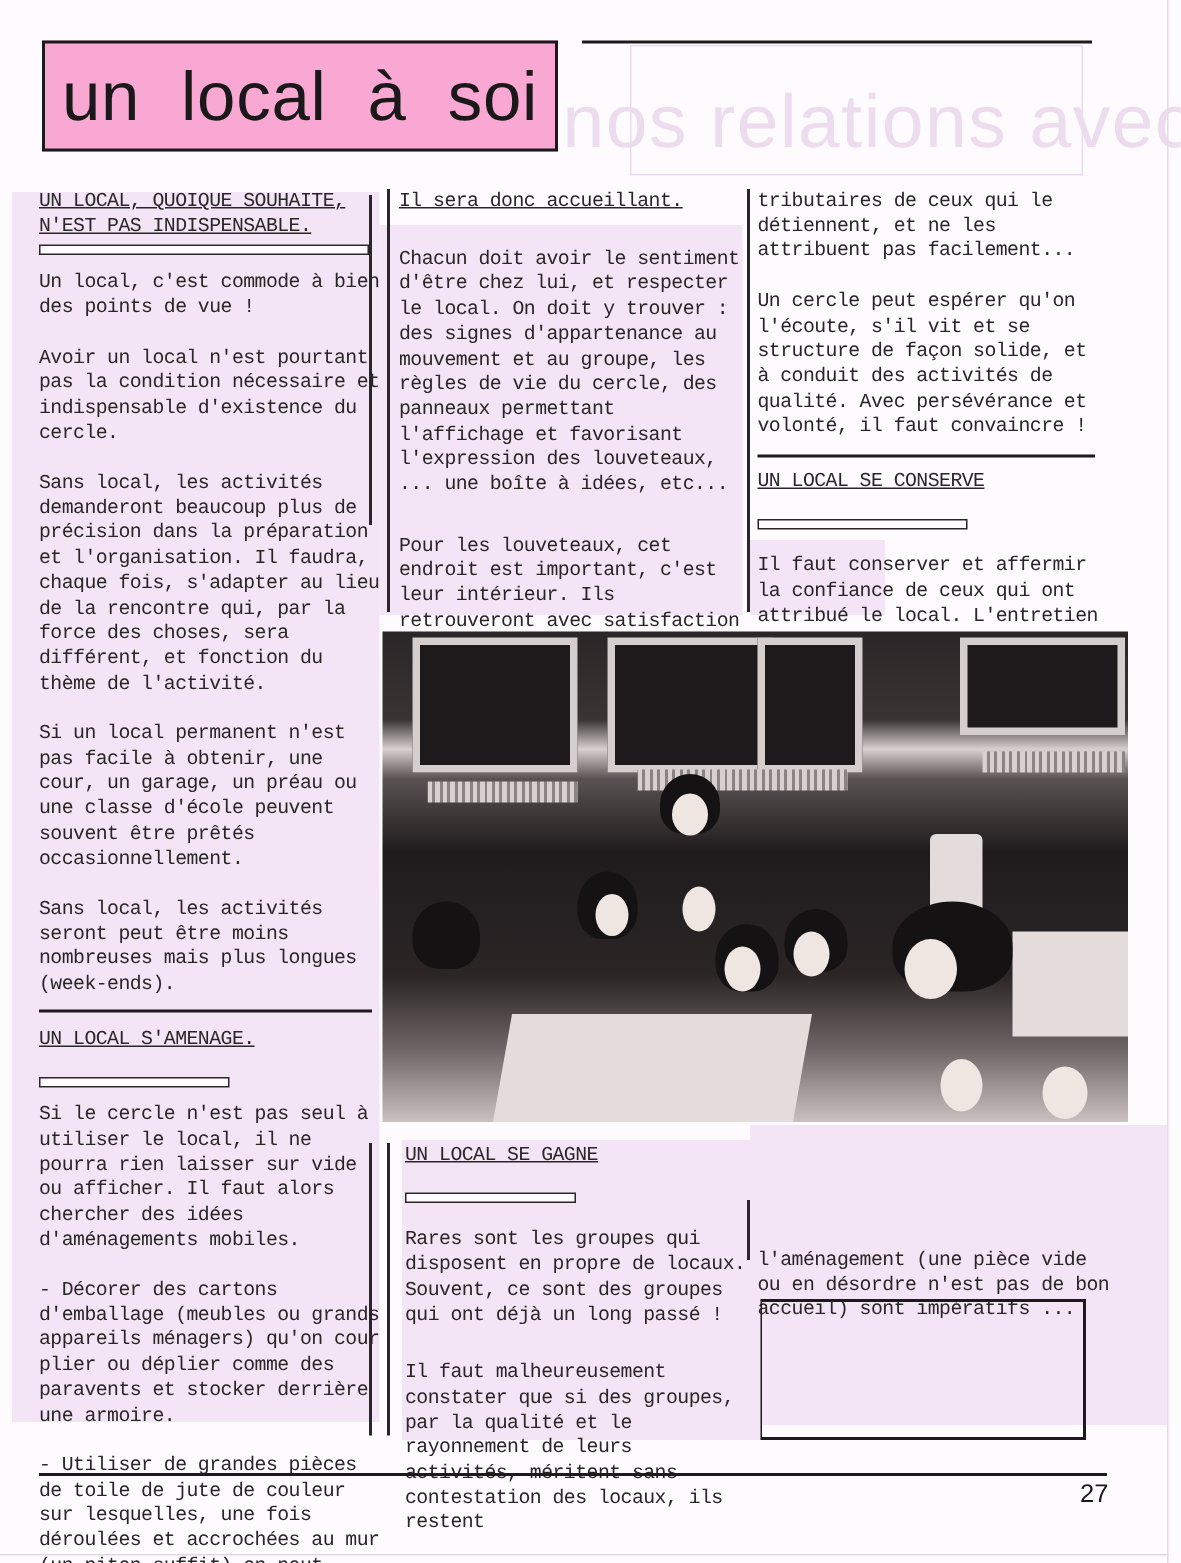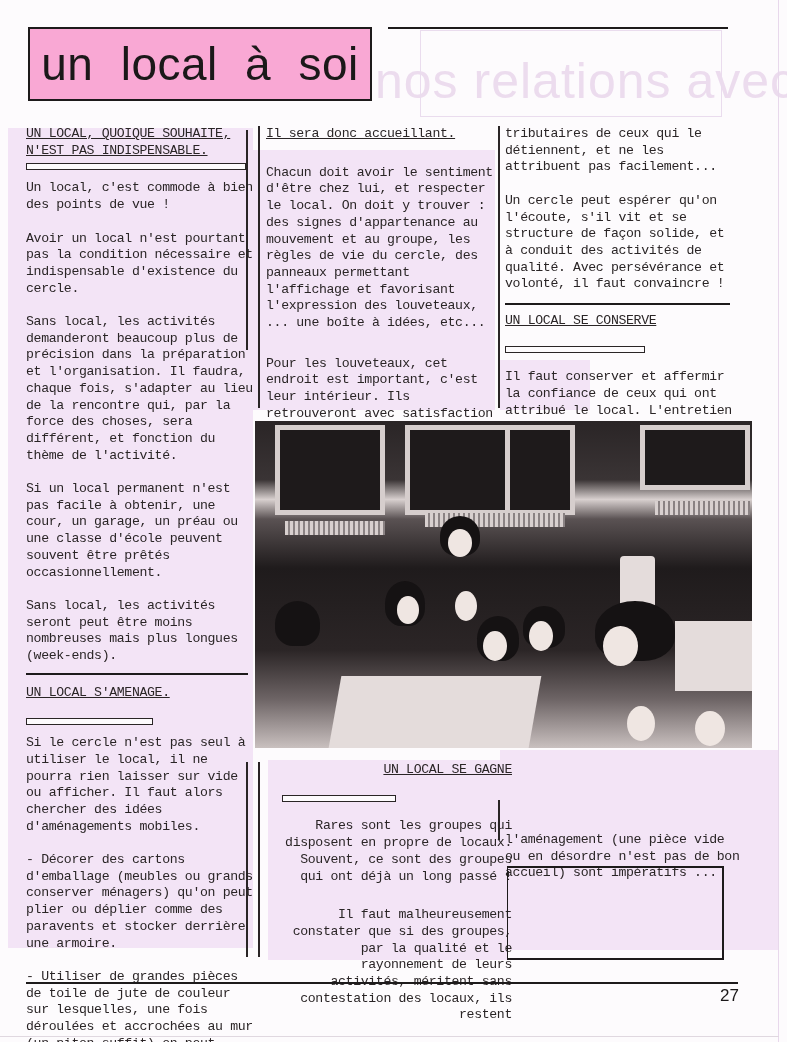--- a/index.html
+++ b/index.html
@@ -80,32 +80,32 @@
   <div class="hbar" style="width:218px;"></div>
   <p>Un local, c'est commode à bien des points de vue !</p>
   <p>Avoir un local n'est pourtant pas la condition nécessaire et indispensable d'existence du cercle.</p>
   <p>Sans local, les activités demanderont beaucoup plus de précision dans la préparation et l'organisation. Il faudra, chaque fois, s'adapter au lieu de la rencontre qui, par la force des choses, sera différent, et fonction du thème de l'activité.</p>
   <p>Si un local permanent n'est pas facile à obtenir, une cour, un garage, un préau ou une classe d'école peuvent souvent être prêtés occasionnellement.</p>
   <p style="margin-bottom:8px;">Sans local, les activités seront peut être moins nombreuses mais plus longues (week-ends).</p>
   <div class="rule" style="position:relative;width:222px;height:2px;margin-bottom:10px;"></div>
   <p class="heading">UN LOCAL S'AMENAGE.</p>
   <div class="hbar" style="width:125px;"></div>
   <p>Si le cercle n'est pas seul à utiliser le local, il ne pourra rien laisser sur vide ou afficher. Il faut alors chercher des idées d'aménagements mobiles.</p>
-  <p>- Décorer des cartons d'emballage (meubles ou grands conserver ménagers) qu'on peut plier ou déplier comme des paravents et stocker derrière une armoire.</p>
+  <p>- Décorer des cartons d'emballage (meubles ou grands appareils ménagers) qu'on cour plier ou déplier comme des paravents et stocker derrière une armoire.</p>
   <p style="margin-bottom:8px;">- Utiliser de grandes pièces de toile de jute de couleur sur lesquelles, une fois déroulées et accrochées au mur (un piton suffit) on peut épingler à volonté dessins, comptes rendus, photos, enquêtes ...</p>
 
 </div>
 
 <div class="col" style="left:266px;top:126px;width:228px;">
   <p style="margin-bottom:22px;text-decoration:underline;">Il sera donc accueillant.</p>
   <p style="margin-bottom:24px;">Chacun doit avoir le sentiment d'être chez lui, et respecter le local. On doit y trouver : des signes d'appartenance au mouvement et au groupe, les règles de vie du cercle, des panneaux permettant l'affichage et favorisant l'expression des louveteaux, ... une boîte à idées, etc...</p>
   <p>Pour les louveteaux, cet endroit est important, c'est leur intérieur. Ils retrouveront avec satisfaction le coin qu'ils auront ensemble aménagé et décoré avec soin.</p>
 </div>
 
-<div class="col" style="left:282px;top:762px;width:230px;text-align:right;">
+<div class="col" style="left:270px;top:762px;width:230px;">
   <p class="heading">UN LOCAL SE GAGNE</p>
   <div class="hbar" style="width:112px;margin-bottom:16px;"></div>
   <p style="margin-bottom:22px;">Rares sont les groupes qui disposent en propre de locaux. Souvent, ce sont des groupes qui ont déjà un long passé !</p>
   <p>Il faut malheureusement constater que si des groupes, par la qualité et le rayonnement de leurs activités, méritent sans contestation des locaux, ils restent</p>
 </div>
 
 <div class="col" style="left:505px;top:126px;width:230px;">
   <p style="">tributaires de ceux qui le détiennent, et ne les attribuent pas facilement...</p>
   <p style="margin-bottom:10px;">Un cercle peut espérer qu'on l'écoute, s'il vit et se structure de façon solide, et à conduit des activités de qualité. Avec persévérance et volonté, il faut convaincre !</p>
   <div class="rule" style="position:relative;width:225px;height:2px;margin-bottom:8px;"></div>

